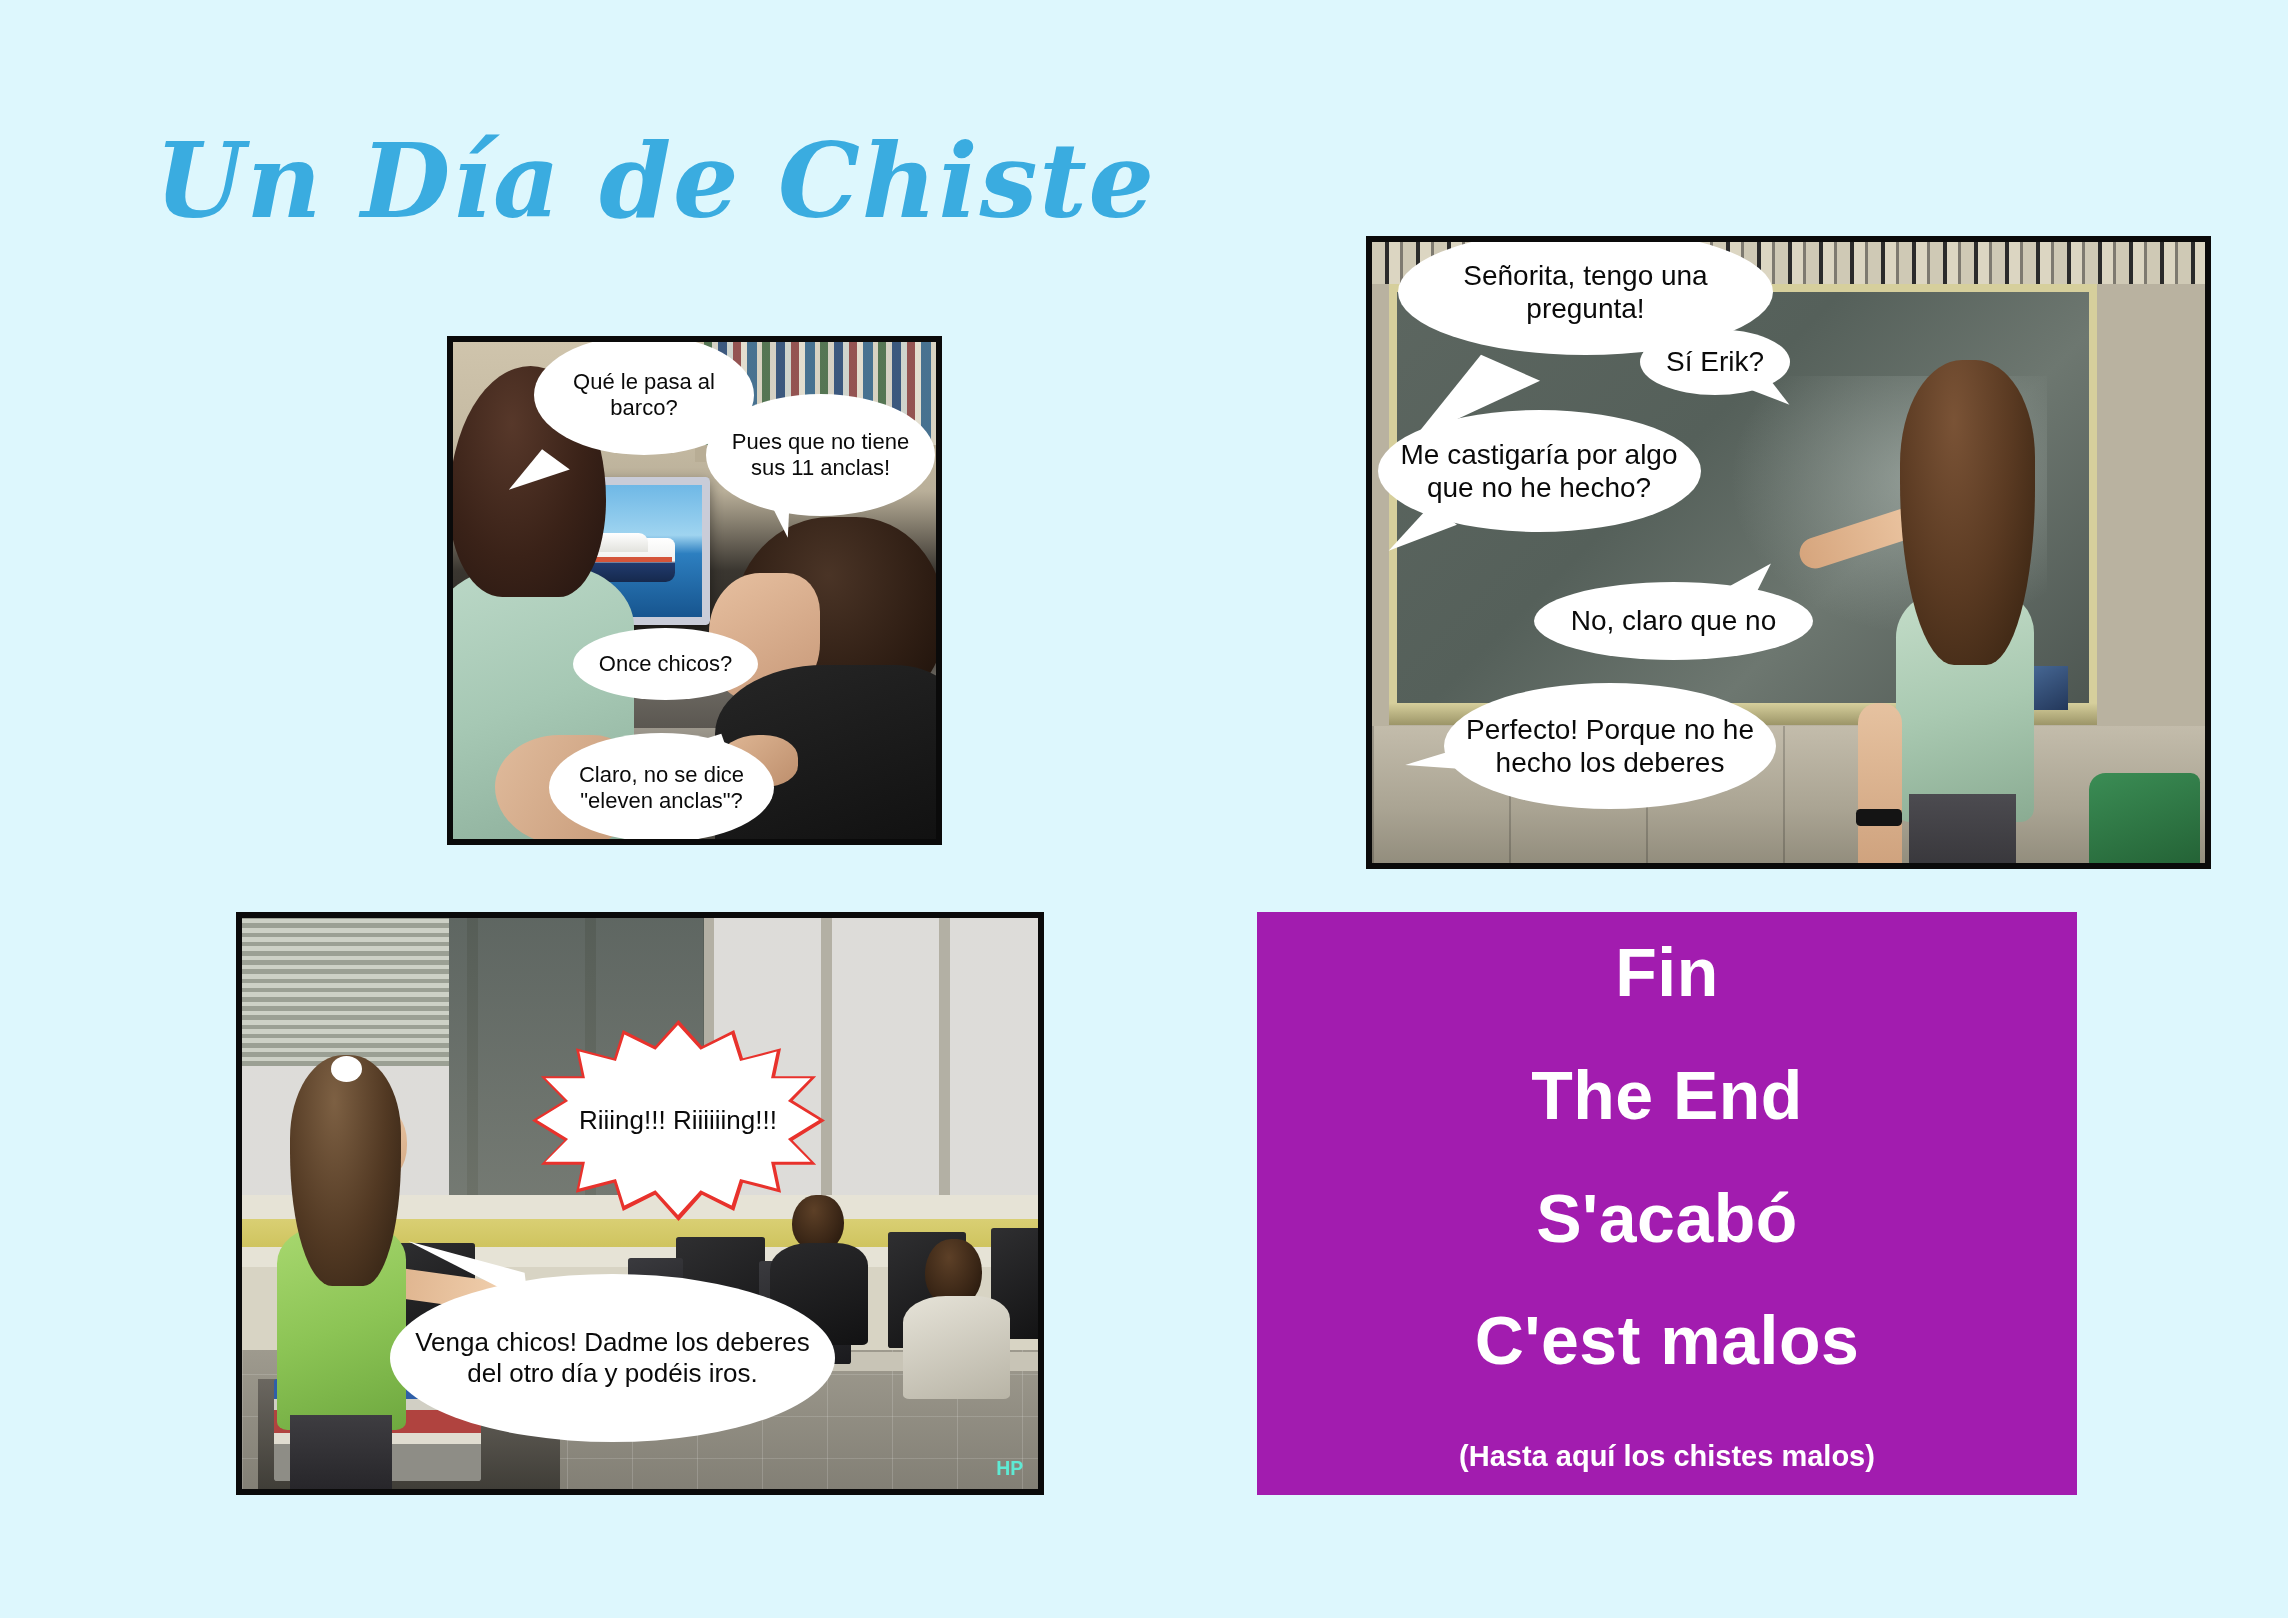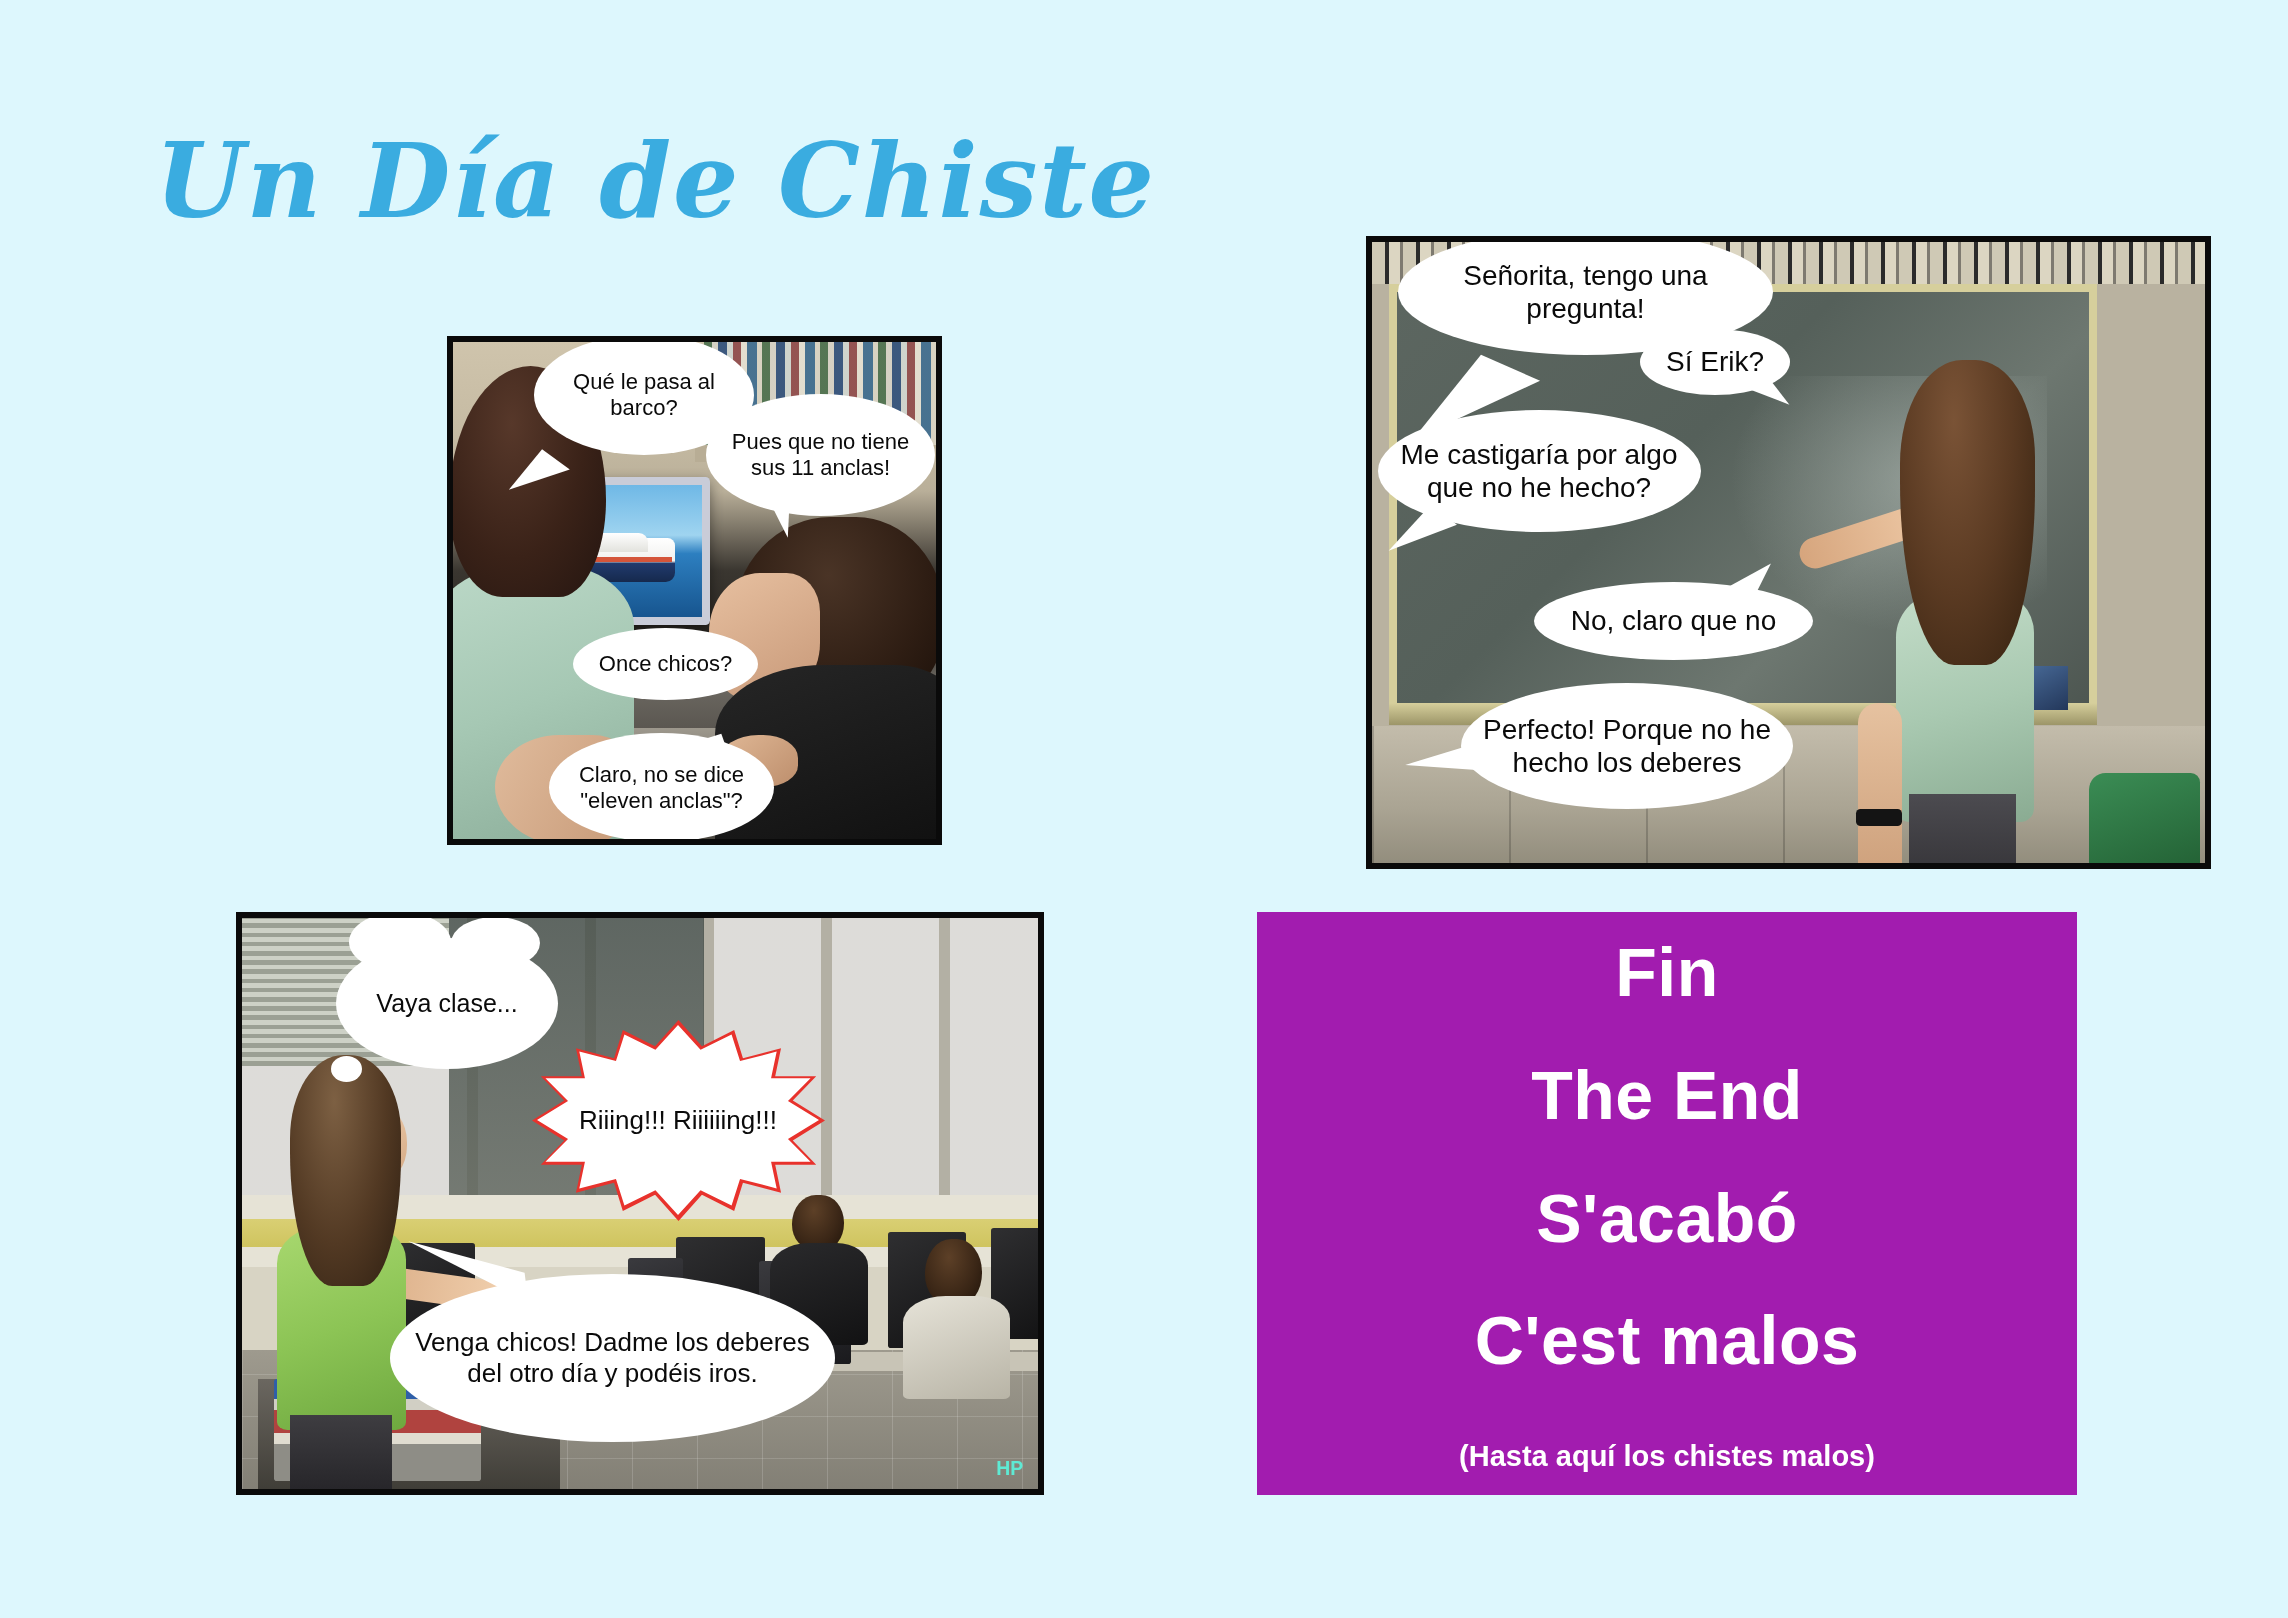--- a/index.html
+++ b/index.html
@@ -469,21 +469,21 @@
   </div>
 
   <div class="balloon" style="left:5.5px;top:168px;width:323px;height:122px;font-size:28px;">
     <span class="txt">Me castigaría por algo que no he hecho?</span>
   </div>
 
   <div class="balloon" style="left:162px;top:340px;width:279px;height:78px;font-size:28px;">
     <span class="txt">No, claro que no</span>
   </div>
 
-  <div class="balloon" style="left:89px;top:441px;width:332px;height:126px;font-size:28px;">
+  <div class="balloon" style="left:72px;top:441px;width:332px;height:126px;font-size:28px;">
     <span class="txt">Perfecto! Porque no he hecho los deberes</span>
   </div>
 </div>
 
 <div class="panel" id="panel-three">
   <div class="scene">
     <div id="p3-wall"></div>
     <div id="p3-windows"></div>
     <div id="p3-window-dark"></div>
     <div id="p3-blinds"></div>
@@ -516,23 +516,20 @@
       <div id="p3-hair3"></div>
     </div>
 
     <div id="p3-sig">HP</div>
   </div>
 
   <svg style="position:absolute;inset:0;width:100%;height:100%;z-index:5;pointer-events:none" viewBox="0 0 862 618" width="796" height="570">
     <polygon points="306,384 180,350 310,416" fill="#fff"></polygon>
   </svg>
 
-  <div class="thought" style="left:94px;top:20px;width:222px;height:131px;font-size:25px;">
-    <span class="txt">Vaya clase...</span>
-  </div>
   <div class="thought-dot" style="left:89px;top:138px;width:31px;height:26px;"></div>
 
   <div class="burst-outline" style="left:290px;top:102px;width:293px;height:201px;"></div>
   <div class="burst" style="left:295px;top:107px;width:282px;height:190px;font-size:26px;">
     <span class="txt">Riiing!!! Riiiiiing!!!</span>
   </div>
 
   <div class="balloon" style="left:148px;top:356px;width:445px;height:168px;font-size:26px;">
     <span class="txt">Venga chicos! Dadme los deberes del otro día y podéis iros.</span>
   </div>

